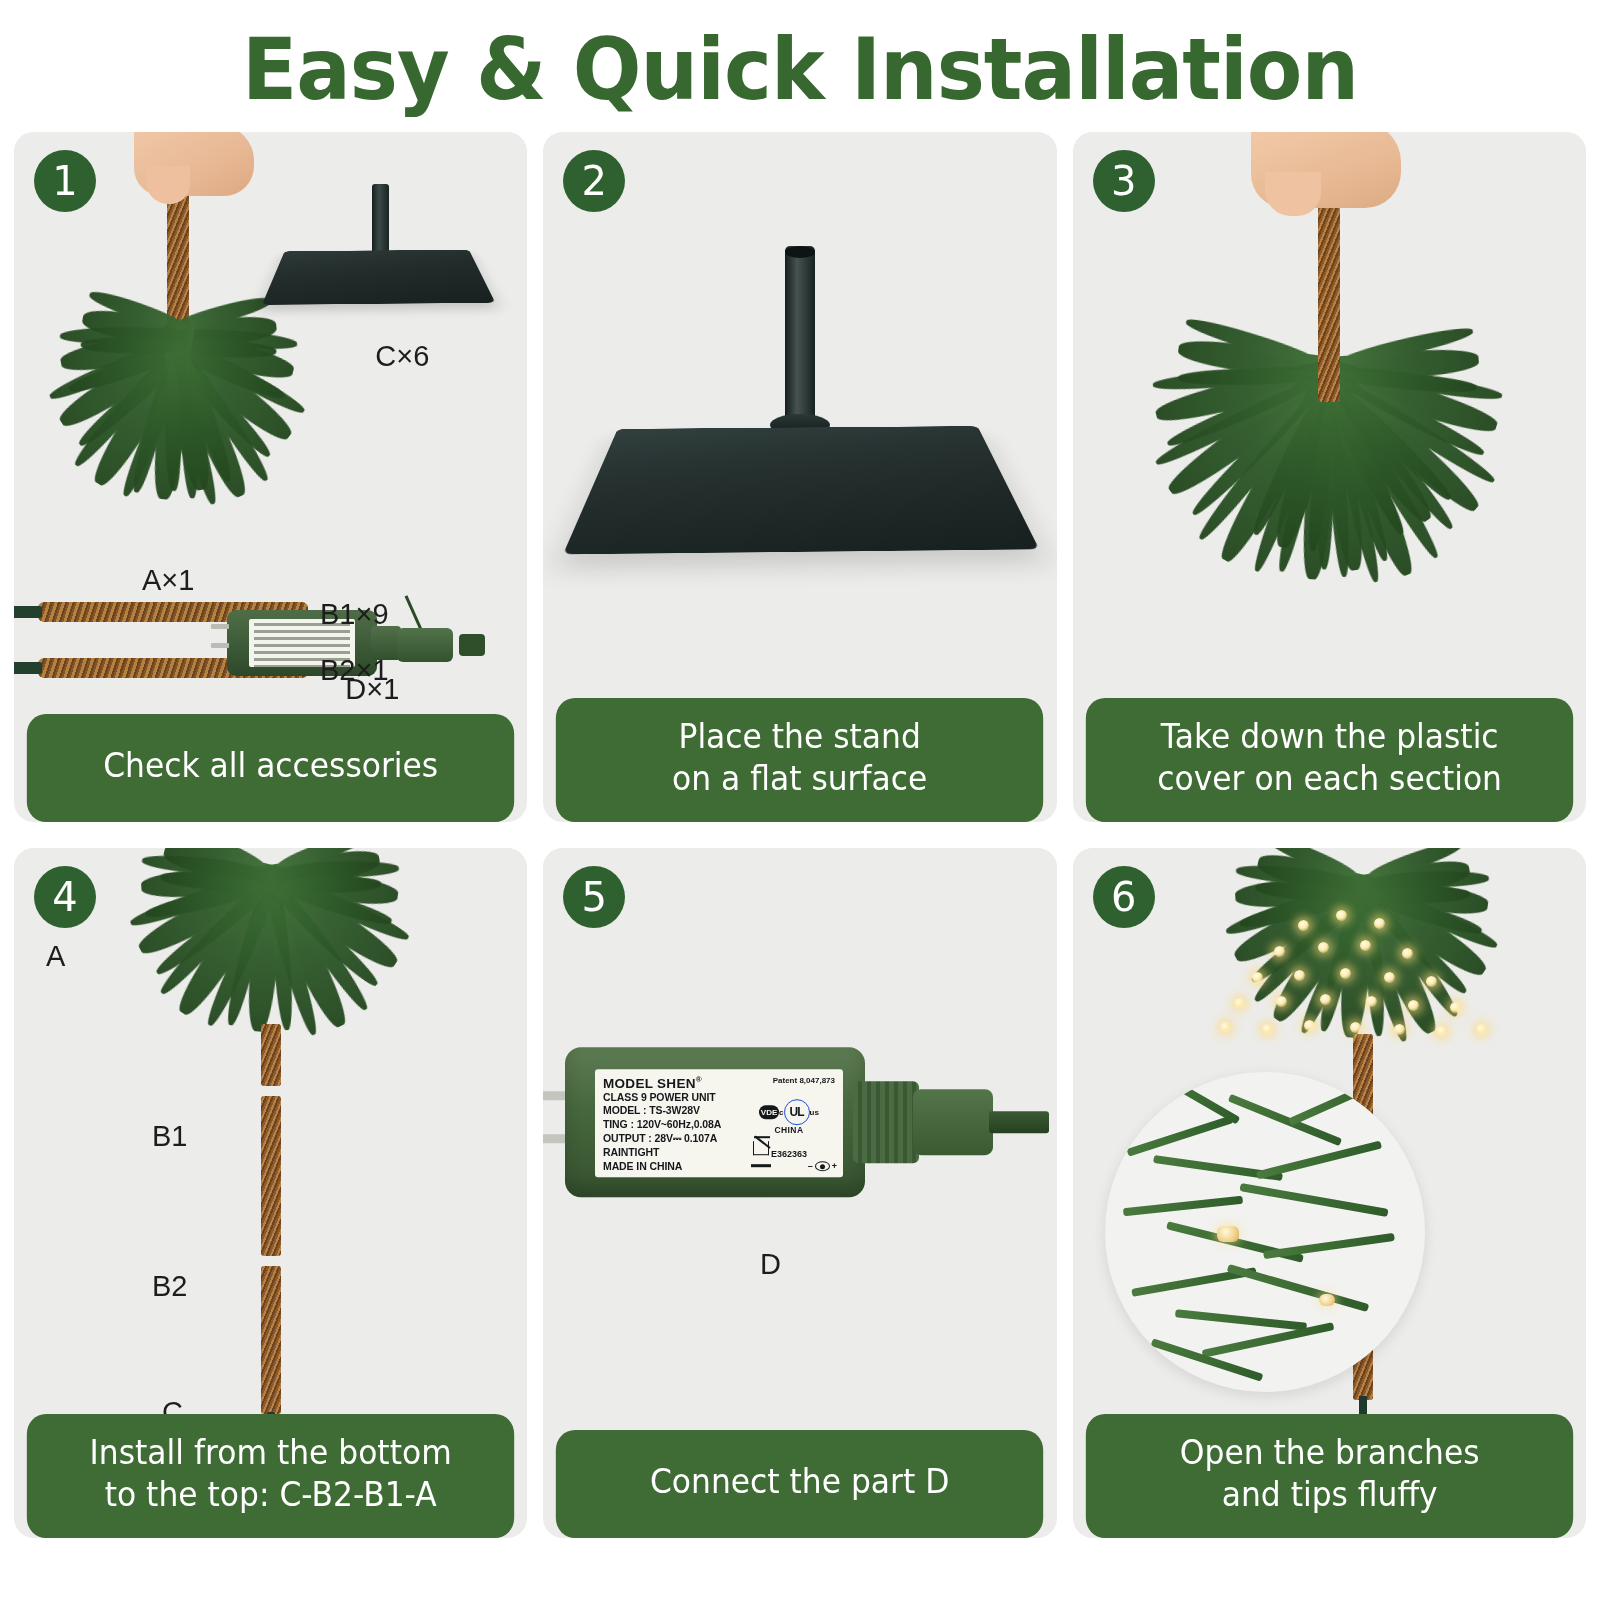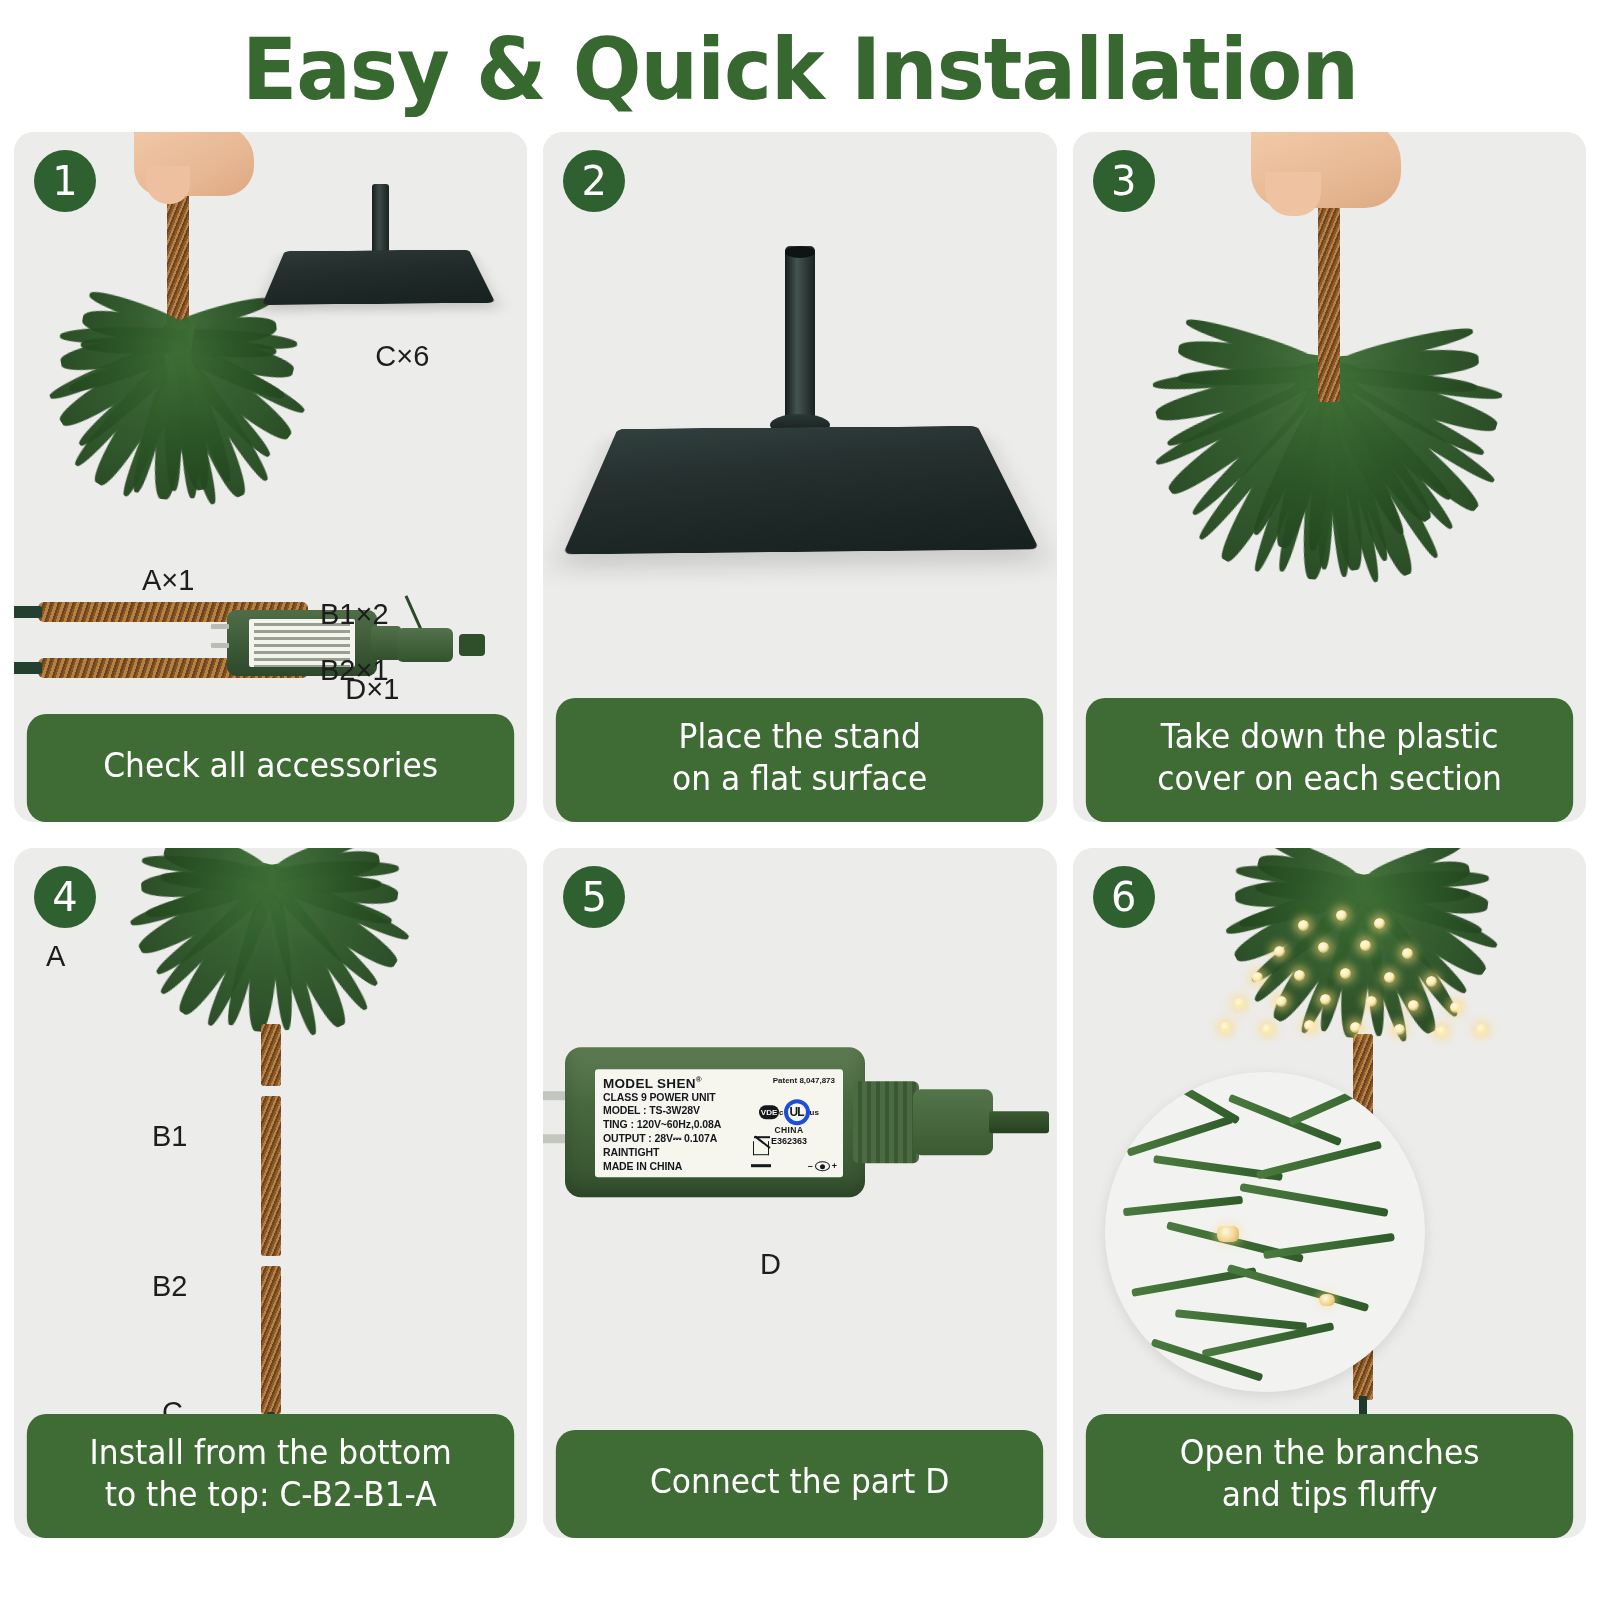--- a/index.html
+++ b/index.html
@@ -361,34 +361,34 @@
     position: absolute; right: 8px; top: 7px;
     font-size: 8px; font-weight: bold;
   }
   .labelPlate .marks {
     position: absolute; right: 6px; top: 30px;
     width: 96px; text-align: center;
   }
   .ulwrap { display: flex; align-items: center; justify-content: center; gap: 0; }
   .ulcirc {
     width: 26px; height: 26px; border-radius: 50%;
-    border: 4px solid #1d4ed8;
+    border: 1px solid #1d4ed8;
     font-size: 12px; font-weight: bold;
     display: flex; align-items: center; justify-content: center;
     letter-spacing: -1px;
   }
   .ulside { font-size: 8px; font-weight: bold; }
   .vdeMark {
     width: 20px; height: 14px; border-radius: 8px;
     background: #15181a; color: #f6f5ee;
     font-size: 8px; font-weight: bold;
     display: flex; align-items: center; justify-content: center;
   }
   .listedTxt { font-size: 8.5px; font-weight: bold; letter-spacing: 0.4px; }
-  .eNum { font-size: 9px; font-weight: bold; margin-top: 1px; }
+  .eNum { font-size: 9px; font-weight: bold; margin-top: 14px; }
   .weee {
     position: absolute; left: 158px; bottom: 18px;
     width: 18px; height: 22px;
   }
   .weee .bin {
     width: 16px; height: 14px; margin-top: 4px;
     border: 1.6px solid #15181a; border-top: none;
     position: relative;
   }
   .weee .lid {
@@ -485,21 +485,21 @@
 
       <div class="standC">
         <div class="pole"></div>
         <div class="plate"></div>
       </div>
       <div class="part-label" style="right:98px;top:208px;">C×6</div>
 
       <div class="poleB" style="left:24px;top:470px;width:270px;">
         <div class="tip"></div>
       </div>
-      <div class="part-label" style="left:306px;top:466px;">B1×2</div>
+      <div class="part-label" style="left:306px;top:466px;">B1×9</div>
 
       <div class="poleB" style="left:24px;top:526px;width:270px;">
         <div class="tip"></div>
       </div>
       <div class="part-label" style="left:306px;top:522px;">B2×1</div>
 
       <div class="adapterMini">
         <div class="prongs">
             <i></i>
             <i></i>

